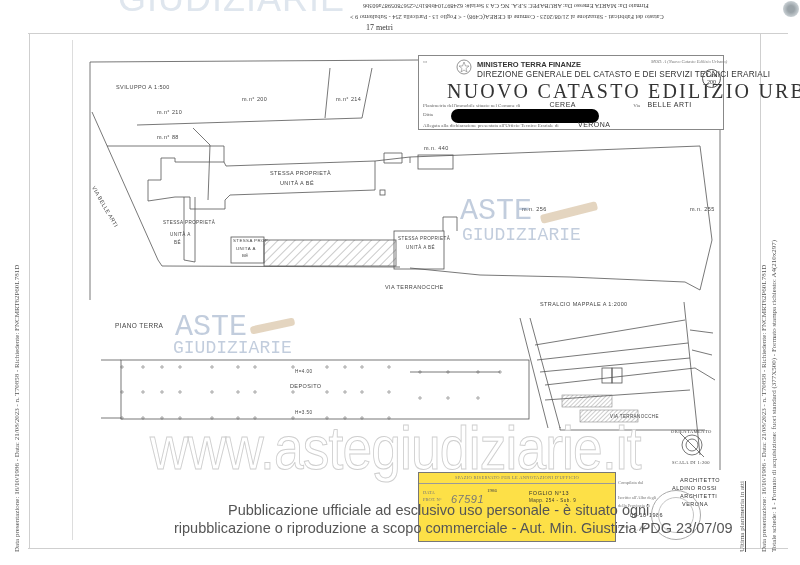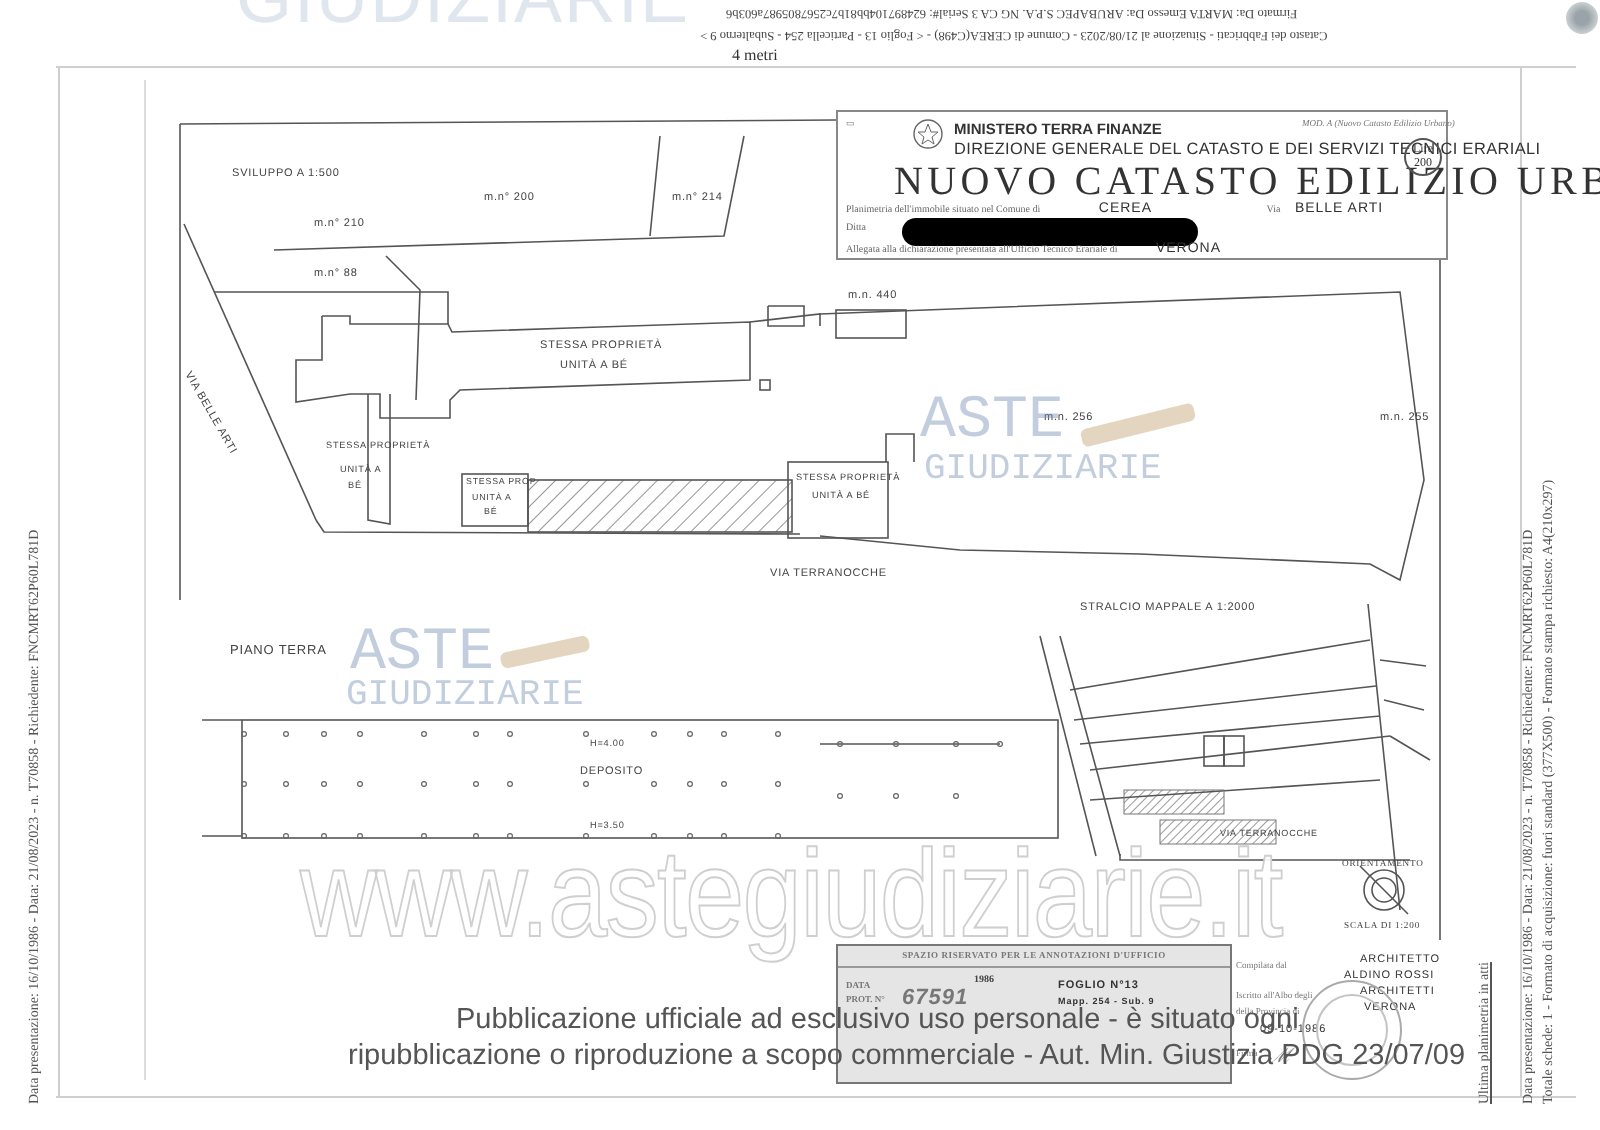--- a/index.html
+++ b/index.html
@@ -21,35 +21,35 @@
   .lire{position:absolute;left:283px;top:13px;width:19px;height:19px;border:1px solid #555;border-radius:50%;font-size:6px;text-align:center;line-height:7px;padding-top:2px;box-sizing:border-box;}
   .emblem{position:absolute;left:60px;top:2px;}
   .f-row{position:absolute;left:4px;font-size:5px;color:#666;white-space:nowrap;}
   .hand{font-family:"Liberation Sans",sans-serif;font-size:7px;color:#333;letter-spacing:0.5px;}
   .redact{position:absolute;left:32px;top:53px;width:148px;height:14px;border-radius:7px;background:#000;}
   .plan-lbl{position:absolute;font-family:"Liberation Sans",sans-serif;font-size:5.5px;color:#444;white-space:nowrap;letter-spacing:0.4px;}
   svg{position:absolute;left:0;top:0;}
   .wm-aste{position:absolute;font-family:Liberation Mono, monospace;color:rgba(120,145,180,0.45);line-height:1;}
   .wm-big{position:absolute;left:150px;top:412px;font-family:"Liberation Sans",sans-serif;font-size:62px;color:rgba(255,255,255,0.9);-webkit-text-stroke:1px #cfcfcf;letter-spacing:-1px;white-space:nowrap;transform:scaleX(0.86);transform-origin:left top;}
   .pub{position:absolute;font-family:"Liberation Sans",sans-serif;font-size:14.5px;color:#555;white-space:nowrap;}
-  .ann-box{position:absolute;left:418px;top:472px;width:196px;height:68px;border:1px solid #777;background:#e5e5e5;font-weight:bold;}
+  .ann-box{position:absolute;left:418px;top:472px;width:196px;height:68px;border:1px solid #777;background:#fde047;}
   .ann-hdr{position:absolute;left:0;top:2px;width:196px;text-align:center;font-size:4.5px;color:#777;letter-spacing:0.3px;}
   .sign-block{position:absolute;left:618px;top:476px;width:112px;height:64px;}
   .stamp{position:absolute;left:651px;top:490px;width:48px;height:48px;border:1px solid #aaa;border-radius:50%;}
   .stamp::after{content:"";position:absolute;left:6px;top:6px;width:34px;height:34px;border:1px solid #c4c4c4;border-radius:50%;}
 </style>
 </head>
 <body>
 
 <div class="wm-top">GIUDIZIARIE</div>
 
 <div class="seal"></div>
 <div class="hdr-line" style="left:363px;top:3px;width:420px;text-align:right;">Firmato Da: MARTA Emesso Da: ARUBAPEC S.P.A. NG CA 3 Serial#: 624897104bb81b7c2567805987a603b6</div>
 <div class="hdr-line" style="left:350px;top:14px;width:430px;text-align:right;">Catasto dei Fabbricati - Situazione al 21/08/2023 - Comune di CEREA(C498) - &lt; Foglio 13 - Particella 254 - Subalterno 9 &gt;</div>
-<div class="scale-label">4 metri</div>
+<div class="scale-label">17 metri</div>
 <div class="scale-bar"></div>
 
 <div class="ruler" style="left:28px;top:33px;width:760px;height:1px;"></div>
 <div class="ruler" style="left:28px;top:548px;width:760px;height:1px;"></div>
 <div class="ruler" style="left:29px;top:33px;width:1px;height:515px;"></div>
 <div class="ruler" style="left:760px;top:33px;width:1px;height:515px;"></div>
 
 <div class="side-text" style="left:13px;top:552px;">Data presentazione: 16/10/1986 - Data: 21/08/2023 - n. T70858 - Richiedente: FNCMRT62P60L781D</div>
 <div class="side-text" style="left:738px;top:552px;text-decoration:underline;">Ultima planimetria in atti</div>
 <div class="side-text" style="left:760px;top:552px;">Data presentazione: 16/10/1986 - Data: 21/08/2023 - n. T70858 - Richiedente: FNCMRT62P60L781D</div>

